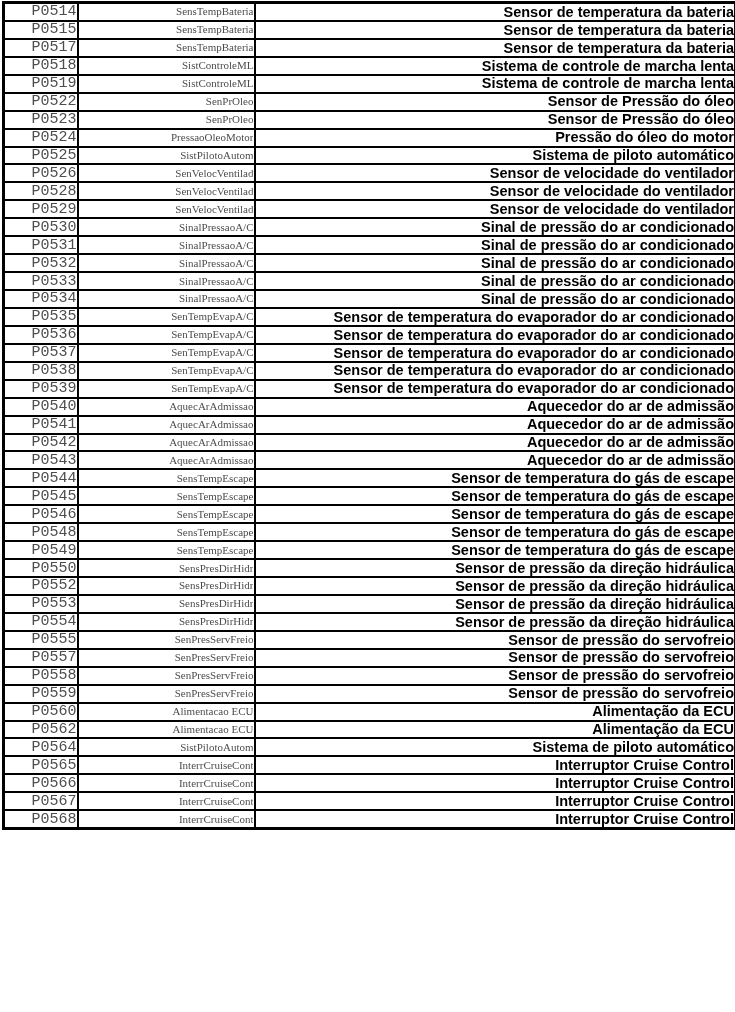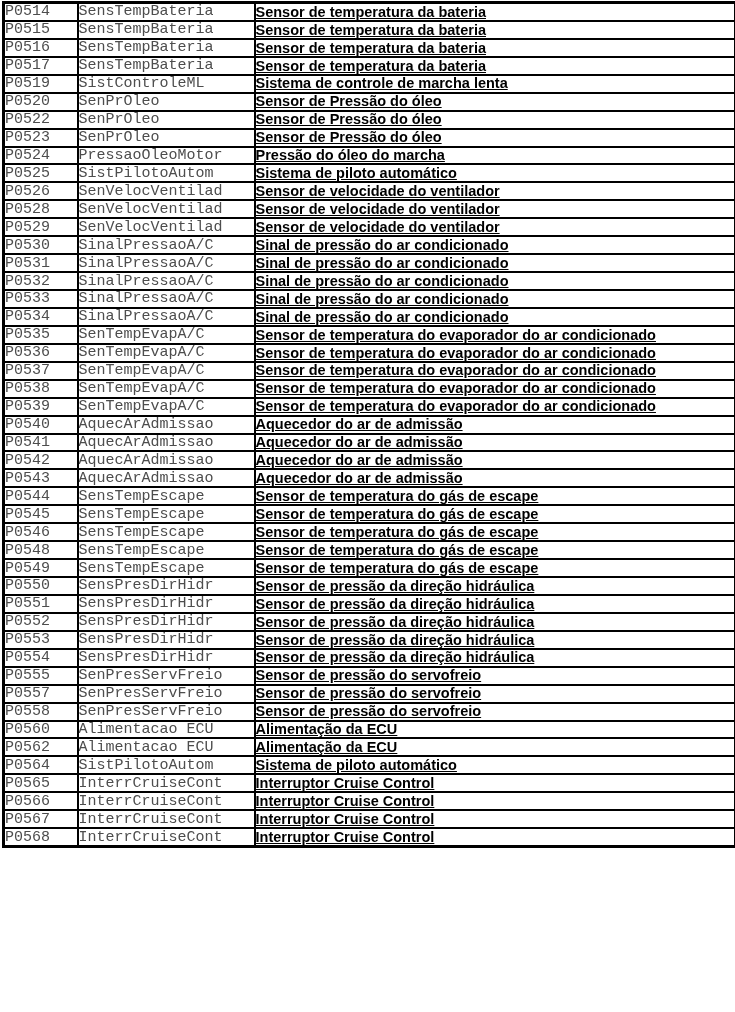--- a/index.html
+++ b/index.html
@@ -7,20 +7,21 @@
     padding: 0;
     background: #ffffff;
     width: 735px;
   }
   .page {
     width: 735px;
     height: 1012px;
     box-sizing: border-box;
     background: #ffffff;
     padding: 1px 1px 18px 2px;
+    text-align: right;
   }
   table.dtc-table {
     border-collapse: collapse;
     table-layout: fixed;
     width: 732px;
     border: 3px solid #000000;
   }
   table.dtc-table col.c-code { width: 74px; }
   table.dtc-table col.c-name { width: 177px; }
   table.dtc-table col.c-desc { width: 481px; }
@@ -34,32 +35,32 @@
     overflow: hidden;
     line-height: 1;
   }
   td.cell-code {
     font-family: "Liberation Mono", "DejaVu Sans Mono", monospace;
     font-size: 15px;
     color: #4d4d4d;
     padding-left: 10px;
   }
   td.cell-name {
-    font-family: Liberation Mono, monospace;
-    font-size: 15px;
+    font-family: Liberation Serif, serif;
+    font-size: 11px;
     color: #4d4d4d;
     padding-left: 9px;
+    border-radius: 7px;
   }
   td.cell-desc {
     font-family: "Liberation Sans", "DejaVu Sans", sans-serif;
     font-size: 14.5px;
     font-weight: bold;
     color: #000000;
     padding-left: 7px;
-    text-decoration: underline;
   }
 </style>
 </head>
 <body>
 
 <div class="page">
   <table class="dtc-table">
     <colgroup>
       <col class="c-code">
       <col class="c-name">
@@ -71,53 +72,48 @@
         <td class="cell-code">P0514</td>
         <td class="cell-name">SensTempBateria</td>
         <td class="cell-desc">Sensor de temperatura da bateria</td>
       </tr>
         <tr class="">
         <td class="cell-code">P0515</td>
         <td class="cell-name">SensTempBateria</td>
         <td class="cell-desc">Sensor de temperatura da bateria</td>
       </tr>
         <tr class="">
-        <td class="cell-code">P0516</td>
-        <td class="cell-name">SensTempBateria</td>
-        <td class="cell-desc">Sensor de temperatura da bateria</td>
-      </tr>
-        <tr class="">
         <td class="cell-code">P0517</td>
         <td class="cell-name">SensTempBateria</td>
         <td class="cell-desc">Sensor de temperatura da bateria</td>
       </tr>
         <tr class="">
+        <td class="cell-code">P0518</td>
+        <td class="cell-name">SistControleML</td>
+        <td class="cell-desc">Sistema de controle de marcha lenta</td>
+      </tr>
+        <tr class="">
         <td class="cell-code">P0519</td>
         <td class="cell-name">SistControleML</td>
         <td class="cell-desc">Sistema de controle de marcha lenta</td>
       </tr>
         <tr class="">
-        <td class="cell-code">P0520</td>
-        <td class="cell-name">SenPrOleo</td>
-        <td class="cell-desc">Sensor de Pressão do óleo</td>
-      </tr>
-        <tr class="">
         <td class="cell-code">P0522</td>
         <td class="cell-name">SenPrOleo</td>
         <td class="cell-desc">Sensor de Pressão do óleo</td>
       </tr>
         <tr class="">
         <td class="cell-code">P0523</td>
         <td class="cell-name">SenPrOleo</td>
         <td class="cell-desc">Sensor de Pressão do óleo</td>
       </tr>
         <tr class="">
         <td class="cell-code">P0524</td>
         <td class="cell-name">PressaoOleoMotor</td>
-        <td class="cell-desc">Pressão do óleo do marcha</td>
+        <td class="cell-desc">Pressão do óleo do motor</td>
       </tr>
         <tr class="">
         <td class="cell-code">P0525</td>
         <td class="cell-name">SistPilotoAutom</td>
         <td class="cell-desc">Sistema de piloto automático</td>
       </tr>
         <tr class="">
         <td class="cell-code">P0526</td>
         <td class="cell-name">SenVelocVentilad</td>
         <td class="cell-desc">Sensor de velocidade do ventilador</td>
@@ -226,25 +222,20 @@
         <td class="cell-code">P0549</td>
         <td class="cell-name">SensTempEscape</td>
         <td class="cell-desc">Sensor de temperatura do gás de escape</td>
       </tr>
         <tr class="">
         <td class="cell-code">P0550</td>
         <td class="cell-name">SensPresDirHidr</td>
         <td class="cell-desc">Sensor de pressão da direção hidráulica</td>
       </tr>
         <tr class="">
-        <td class="cell-code">P0551</td>
-        <td class="cell-name">SensPresDirHidr</td>
-        <td class="cell-desc">Sensor de pressão da direção hidráulica</td>
-      </tr>
-        <tr class="">
         <td class="cell-code">P0552</td>
         <td class="cell-name">SensPresDirHidr</td>
         <td class="cell-desc">Sensor de pressão da direção hidráulica</td>
       </tr>
         <tr class="">
         <td class="cell-code">P0553</td>
         <td class="cell-name">SensPresDirHidr</td>
         <td class="cell-desc">Sensor de pressão da direção hidráulica</td>
       </tr>
         <tr class="">
@@ -257,20 +248,25 @@
         <td class="cell-name">SenPresServFreio</td>
         <td class="cell-desc">Sensor de pressão do servofreio</td>
       </tr>
         <tr class="">
         <td class="cell-code">P0557</td>
         <td class="cell-name">SenPresServFreio</td>
         <td class="cell-desc">Sensor de pressão do servofreio</td>
       </tr>
         <tr class="">
         <td class="cell-code">P0558</td>
+        <td class="cell-name">SenPresServFreio</td>
+        <td class="cell-desc">Sensor de pressão do servofreio</td>
+      </tr>
+        <tr class="">
+        <td class="cell-code">P0559</td>
         <td class="cell-name">SenPresServFreio</td>
         <td class="cell-desc">Sensor de pressão do servofreio</td>
       </tr>
         <tr class="">
         <td class="cell-code">P0560</td>
         <td class="cell-name">Alimentacao ECU</td>
         <td class="cell-desc">Alimentação da ECU</td>
       </tr>
         <tr class="">
         <td class="cell-code">P0562</td>

